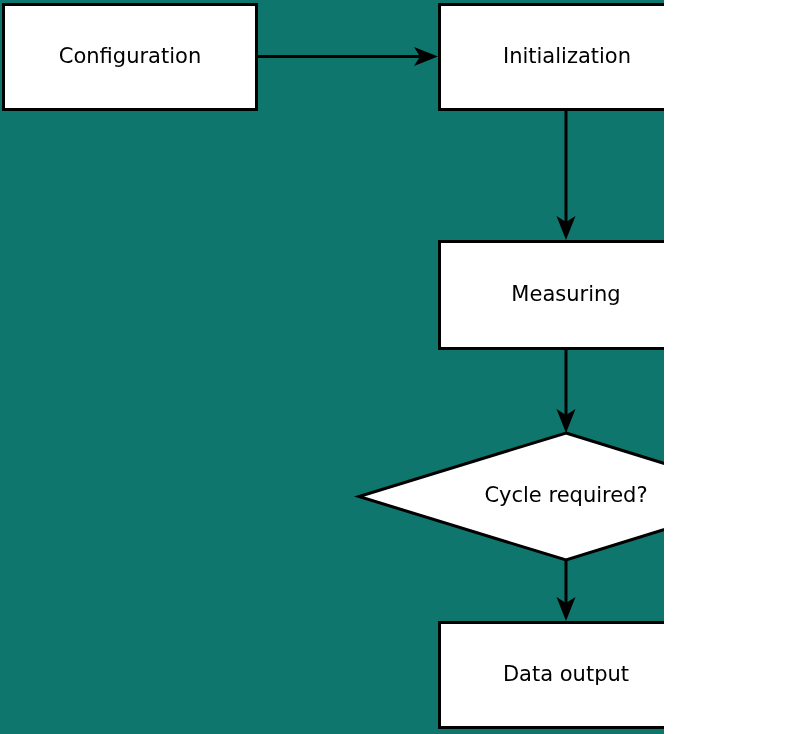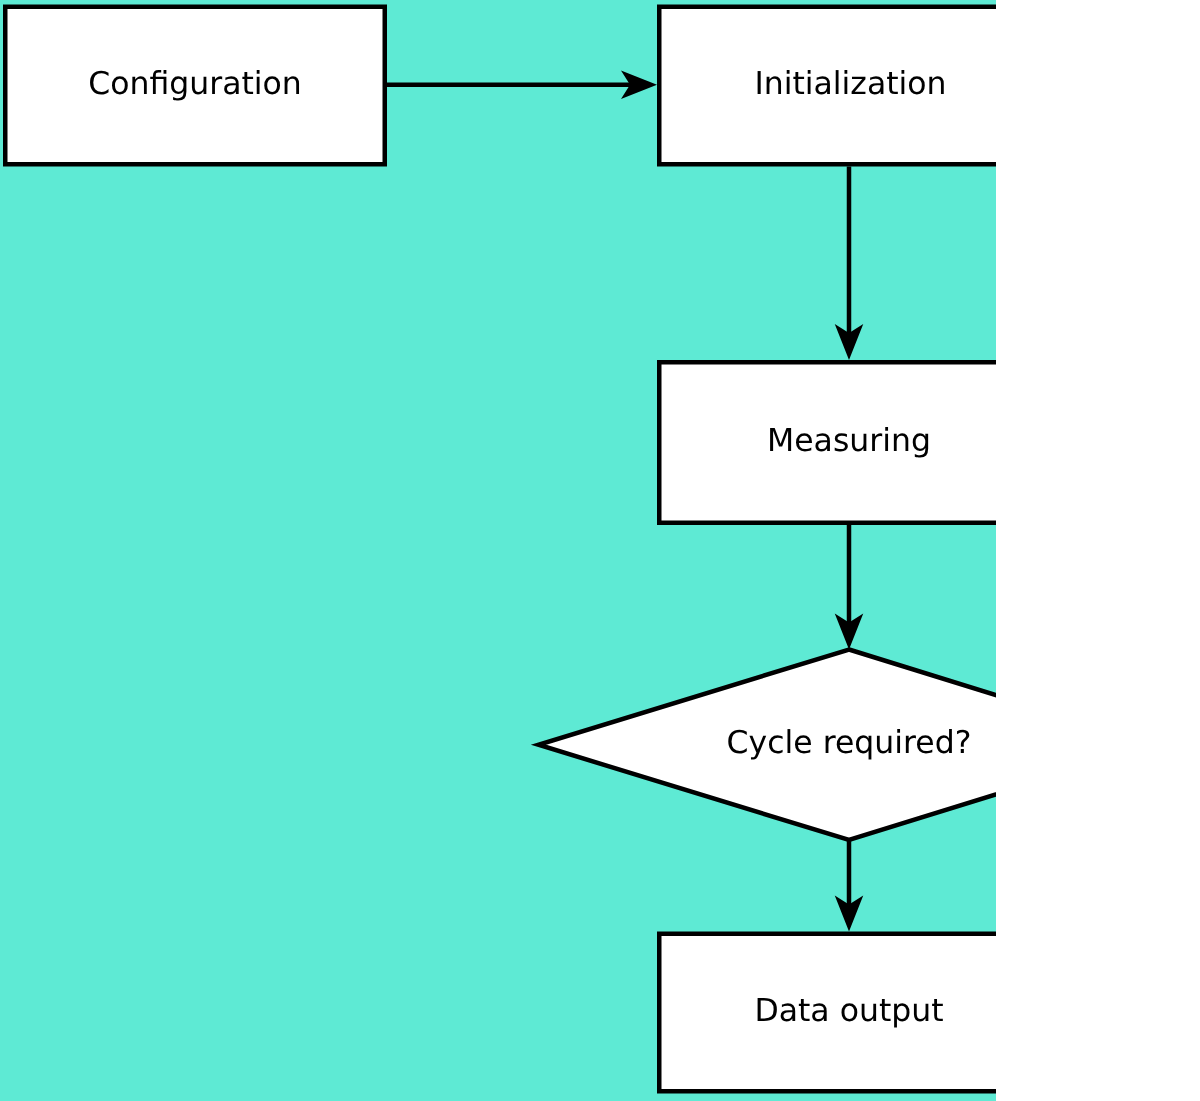--- a/index.html
+++ b/index.html
@@ -7,21 +7,21 @@
     padding: 0;
     background: #ffffff;
   }
   body {
     font-family: "DejaVu Sans", sans-serif;
   }
   #flowchart-canvas {
     position: relative;
     width: 664px;
     height: 734px;
-    background: #5eead4;
+    background: #0f766e;
     overflow: hidden;
     text-align: center;
   }
   #flow-svg {
     position: absolute;
     top: 0;
     left: 0;
     width: 800px;
     height: 734px;
   }

